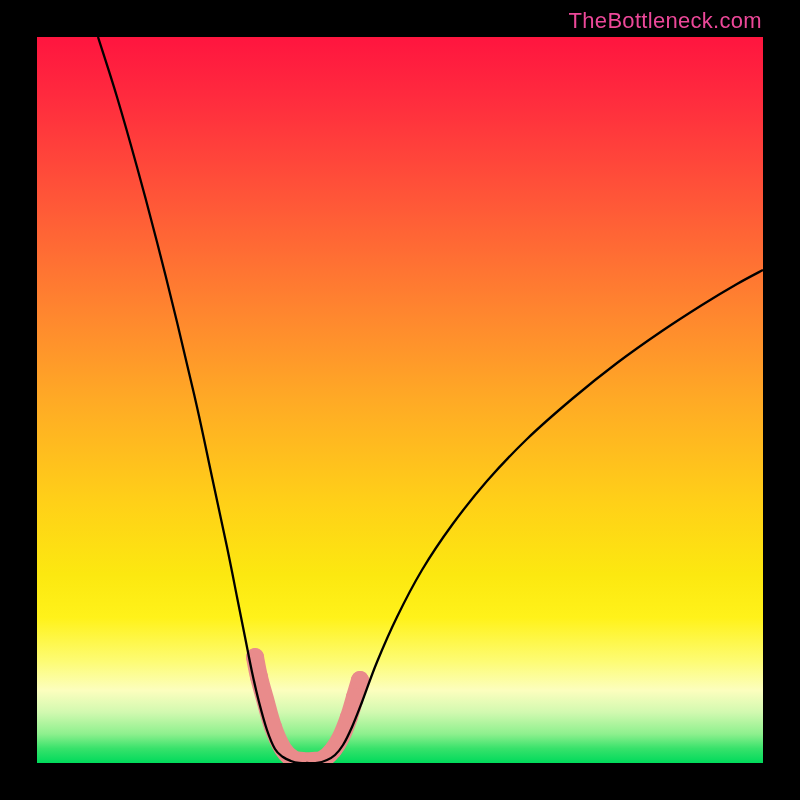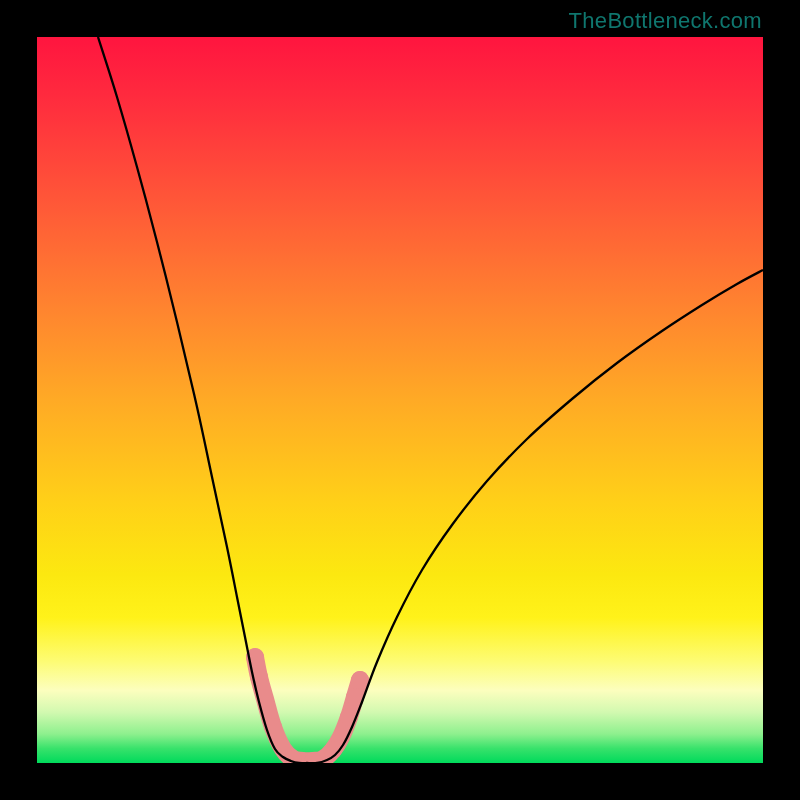--- a/index.html
+++ b/index.html
@@ -55,21 +55,21 @@
     position: absolute;
     top: 0;
     left: 0;
     width: 726px;
     height: 726px;
   }
   .watermark {
     position: absolute;
     top: 8px;
     right: 38px;
-    color: #0f766e;
+    color: #ec4899;
     font-size: 22px;
     letter-spacing: 0.3px;
     font-weight: 500;
   }
 </style>
 </head>
 <body>
 
 <div class="frame">
   <div class="plot-area">

